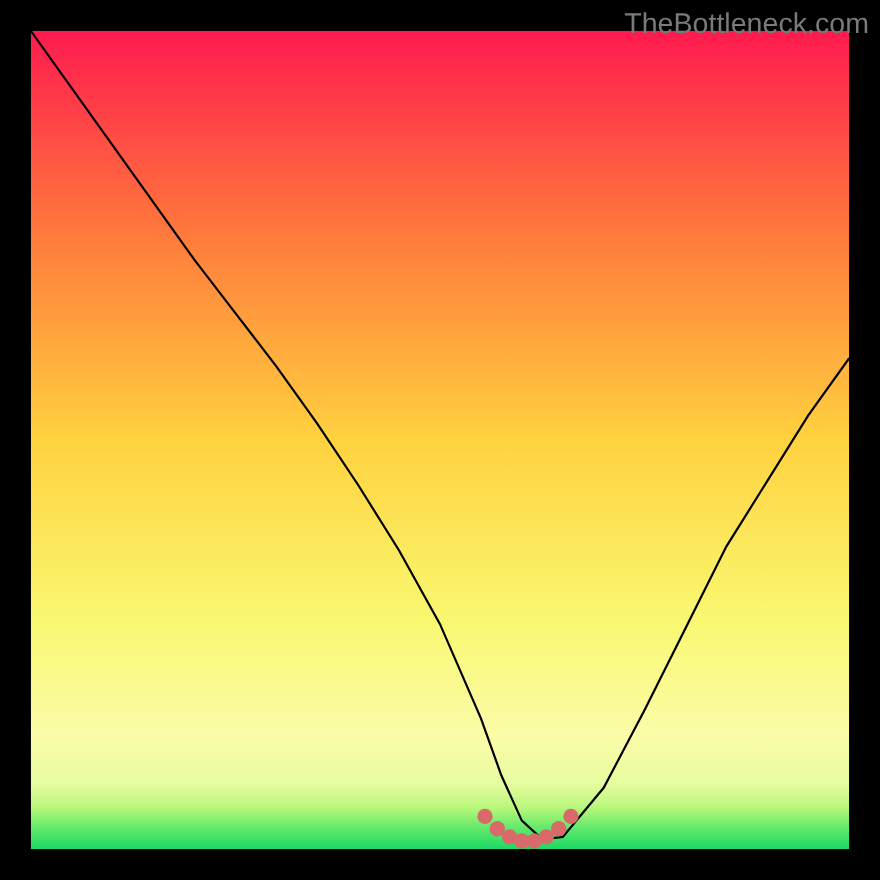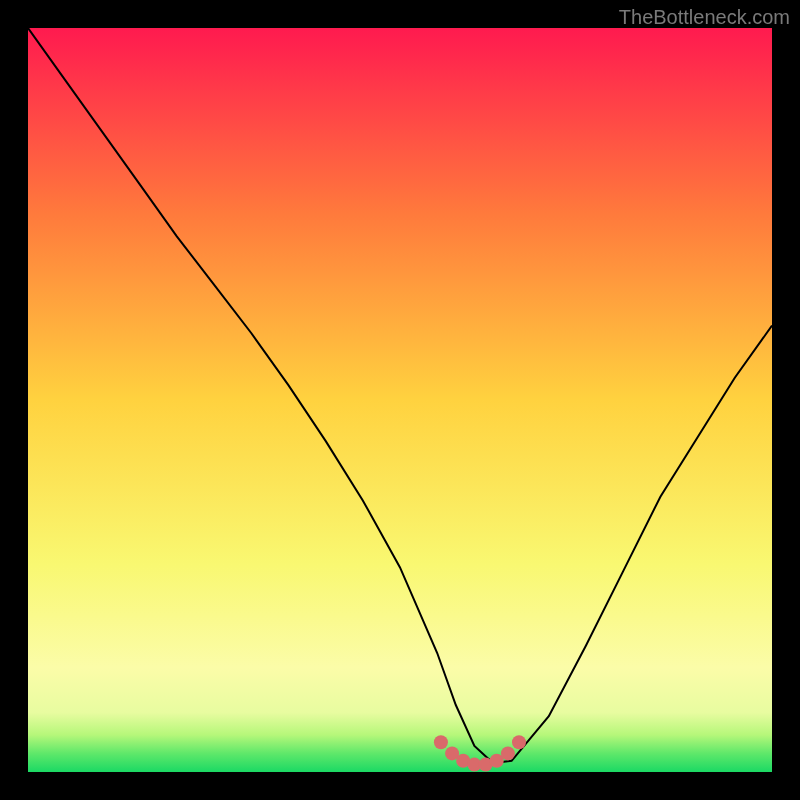--- a/index.html
+++ b/index.html
@@ -1,17 +1,17 @@
 <!DOCTYPE html>
 <html><head>
 <meta charset="utf-8">
 <style>
   * { margin: 0; padding: 0; box-sizing: border-box; }
   body { width: 800px; height: 800px; background: #000; position: relative; font-family: Arial, sans-serif; }
-  .watermark { position: absolute; top: 6px; right: 10px; color: #7a7a7a; font-size: 20px; font-weight: 500; z-index: 10; }
+  .watermark { position: absolute; top: 6px; right: 10px; color: #7a7a7a; font-size: 26px; font-weight: 500; z-index: 10; }
   .plot-area { position: absolute; left: 28px; top: 28px; width: 744px; height: 744px; }
   .gradient-bg { position: absolute; left: 0; top: 0; width: 100%; height: 100%; }
   .curve-layer { position: absolute; left: 0; top: 0; width: 100%; height: 100%; }
   .marker-layer { position: absolute; left: 0; top: 0; width: 100%; height: 100%; }
 </style>
 </head>
 <body>
 
 <div class="watermark">TheBottleneck.com</div>
 

